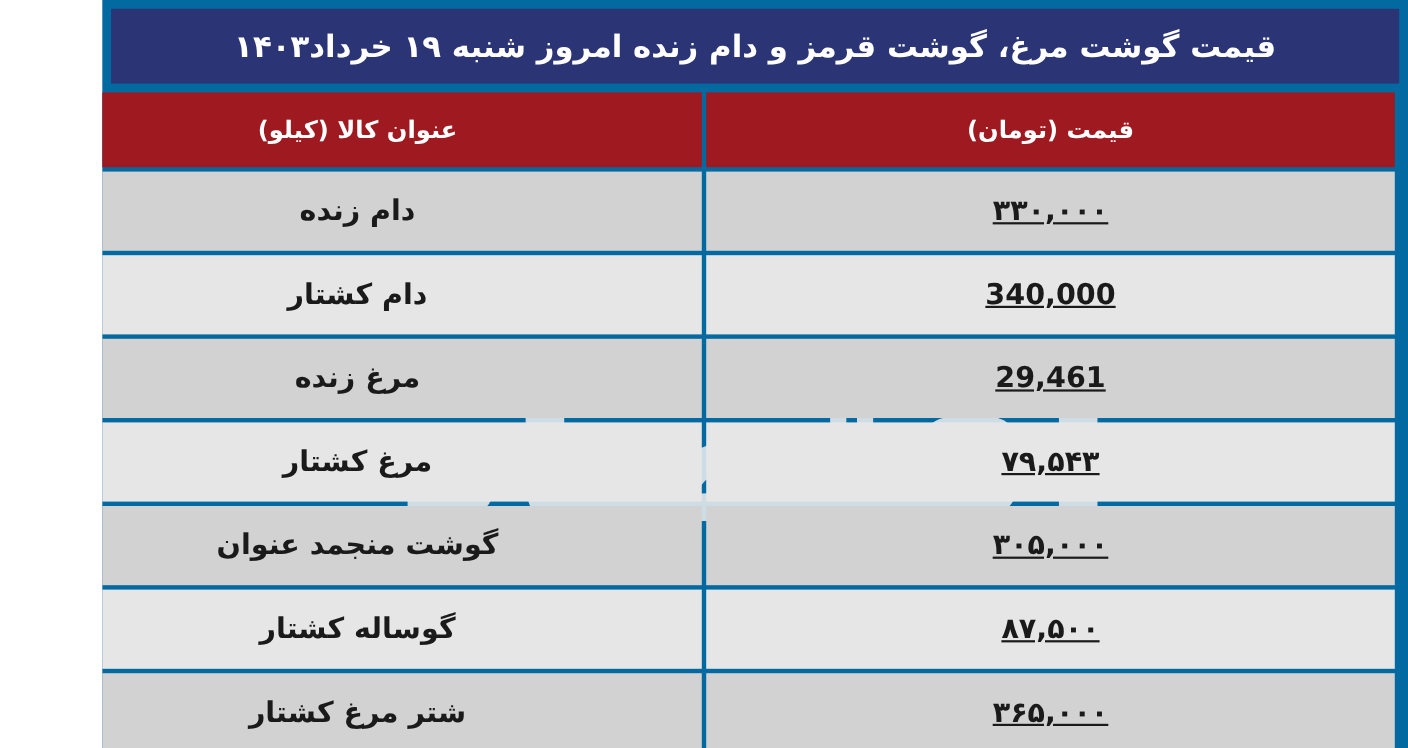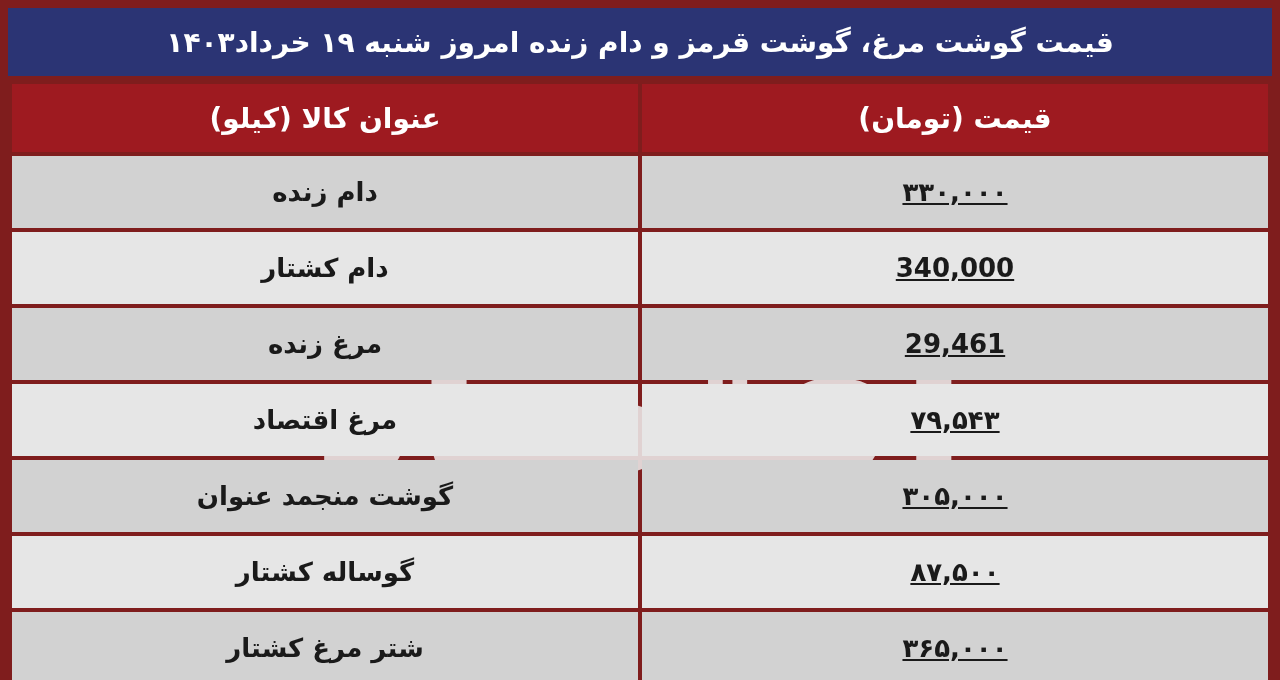--- a/index.html
+++ b/index.html
@@ -8,23 +8,23 @@
     background: #ffffff;
   }
   body {
     width: 1280px;
     height: 680px;
     font-family: "DejaVu Sans", "Liberation Sans", sans-serif;
     overflow: hidden;
   }
   #page {
     position: relative;
-    width: 1280px;
+    width: 1187px;
     height: 680px;
-    background: #7f1d1d;
+    background: #0369a1;
     overflow: hidden;
   }
 
   
   #watermark {
     position: absolute;
     top: 150px;
     right: 0;
     left: 0;
     bottom: 0;
@@ -70,21 +70,21 @@
     z-index: 1;
     width: 1264px;
     margin: 4px 8px 0 8px;
     border-collapse: separate;
     border-spacing: 4px 4px;
     table-layout: fixed;
   }
   table.price-table th {
     background: #9e1a20;
     color: #ffffff;
-    font-size: 28px;
+    font-size: 22px;
     font-weight: bold;
     height: 66px;
     text-align: center;
     vertical-align: middle;
     direction: rtl;
   }
   table.price-table td {
     height: 70px;
     text-align: center;
     vertical-align: middle;
@@ -142,21 +142,21 @@
         <tr class="row-even">
           <td class="price-cell">340,000</td>
           <td class="name-cell">دام کشتار</td>
         </tr>
         <tr class="row-odd">
           <td class="price-cell">29,461</td>
           <td class="name-cell">مرغ زنده</td>
         </tr>
         <tr class="row-even">
           <td class="price-cell">۷۹,۵۴۳</td>
-          <td class="name-cell">مرغ اقتصاد</td>
+          <td class="name-cell">مرغ کشتار</td>
         </tr>
         <tr class="row-odd">
           <td class="price-cell">۳۰۵,۰۰۰</td>
           <td class="name-cell">گوشت منجمد عنوان</td>
         </tr>
         <tr class="row-even">
           <td class="price-cell">۸۷,۵۰۰</td>
           <td class="name-cell">گوساله کشتار</td>
         </tr>
         <tr class="row-odd">

